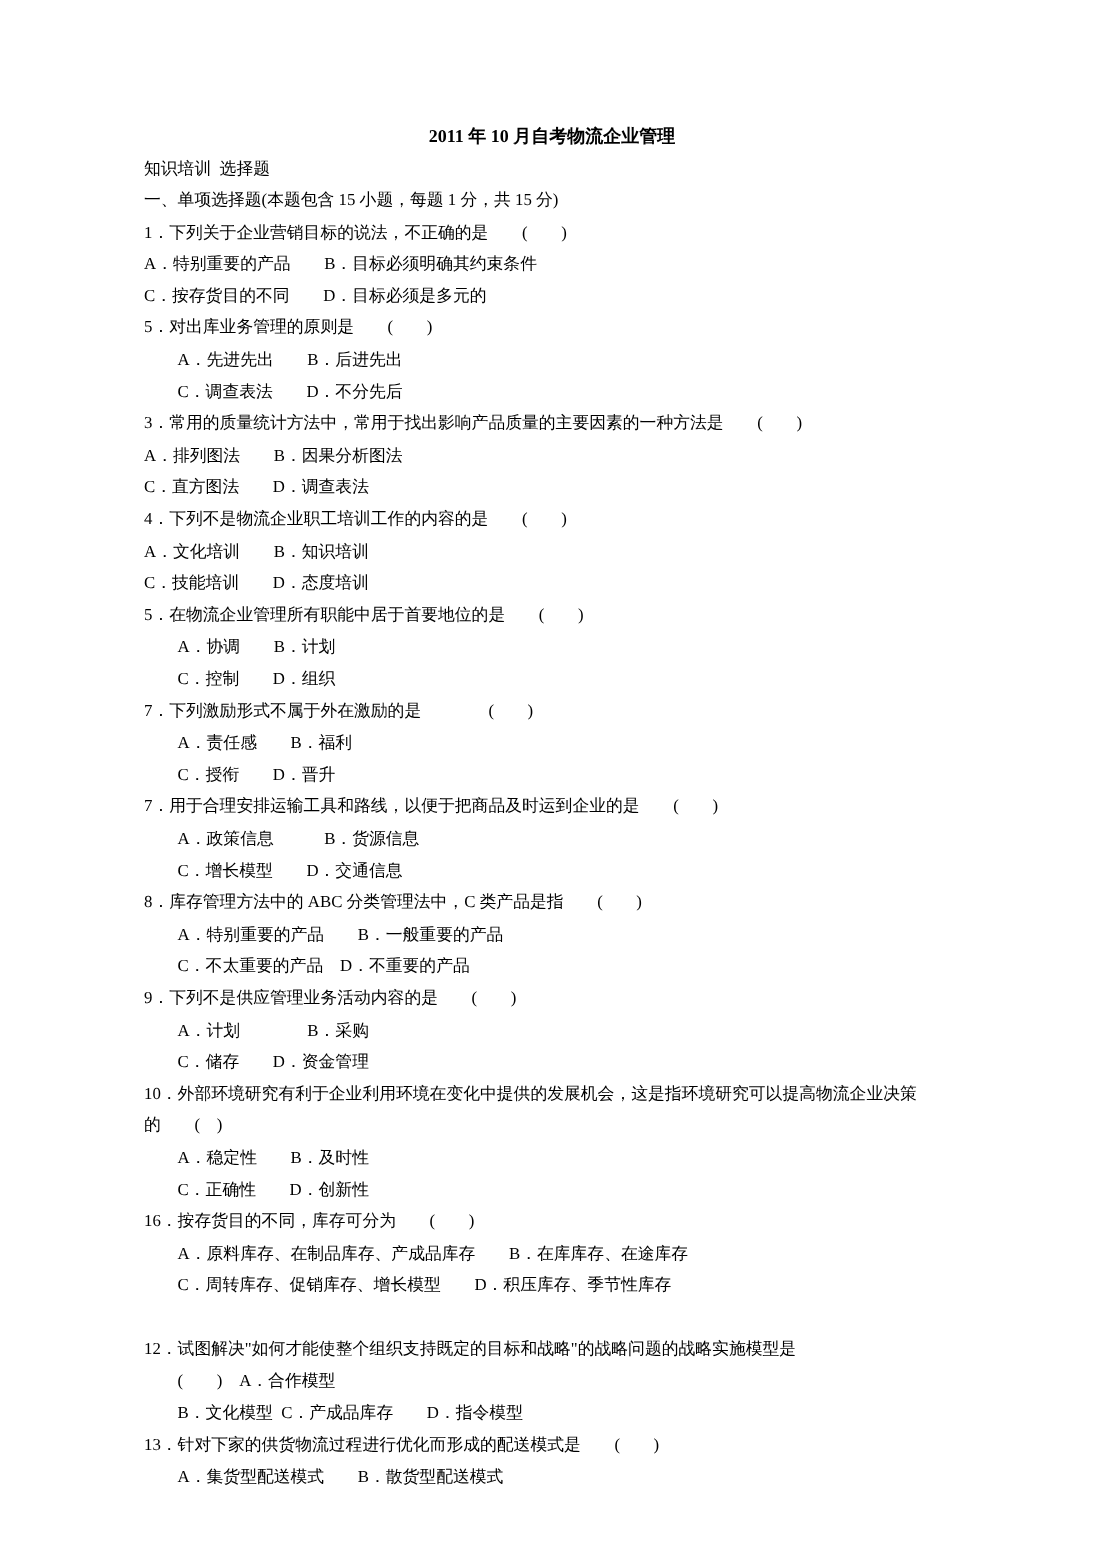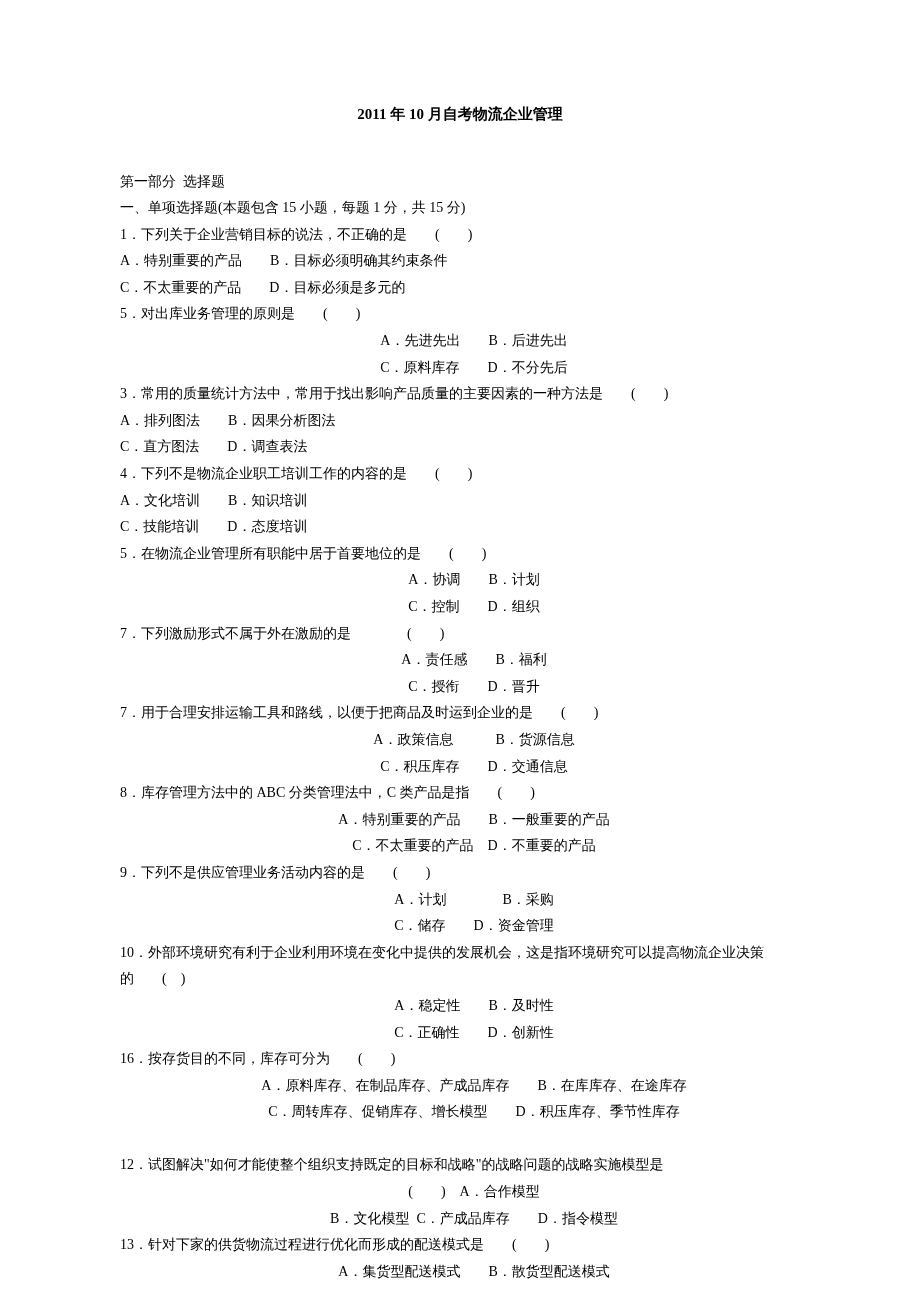--- a/index.html
+++ b/index.html
@@ -10,65 +10,63 @@
     background: #fff;
     margin: 0;
     padding: 100px 120px 60px 120px;
     width: 920px;
     box-sizing: border-box;
   }
   .title {
     text-align: center;
     font-weight: bold;
     font-size: 15px;
-    margin-bottom: 40px;
   }
   .line {
     white-space: pre-wrap;
   }
   .indent1 {
     padding-left: 2em;
-    text-align: center;
   }
 </style>
 </head>
 <body>
 
 <div class="title">2011 年 10 月自考物流企业管理</div>
 
-<div class="line">第一部分  选择题</div>
+<div class="line">知识培训  选择题</div>
 <div class="line">一、单项选择题(本题包含 15 小题，每题 1 分，共 15 分)</div>
 
 <div class="line">1．下列关于企业营销目标的说法，不正确的是　　(　　)</div>
 <div class="line">A．特别重要的产品　　B．目标必须明确其约束条件</div>
-<div class="line">C．不太重要的产品　　D．目标必须是多元的</div>
+<div class="line">C．按存货目的不同　　D．目标必须是多元的</div>
 
 <div class="line">5．对出库业务管理的原则是　　(　　)</div>
 <div class="line indent1">A．先进先出　　B．后进先出</div>
-<div class="line indent1">C．原料库存　　D．不分先后</div>
+<div class="line indent1">C．调查表法　　D．不分先后</div>
 
 <div class="line">3．常用的质量统计方法中，常用于找出影响产品质量的主要因素的一种方法是　　(　　)</div>
 <div class="line">A．排列图法　　B．因果分析图法</div>
 <div class="line">C．直方图法　　D．调查表法</div>
 
 <div class="line">4．下列不是物流企业职工培训工作的内容的是　　(　　)</div>
 <div class="line">A．文化培训　　B．知识培训</div>
 <div class="line">C．技能培训　　D．态度培训</div>
 
 <div class="line">5．在物流企业管理所有职能中居于首要地位的是　　(　　)</div>
 <div class="line indent1">A．协调　　B．计划</div>
 <div class="line indent1">C．控制　　D．组织</div>
 
 <div class="line">7．下列激励形式不属于外在激励的是　　　　(　　)</div>
 <div class="line indent1">A．责任感　　B．福利</div>
 <div class="line indent1">C．授衔　　D．晋升</div>
 
 <div class="line">7．用于合理安排运输工具和路线，以便于把商品及时运到企业的是　　(　　)</div>
 <div class="line indent1">A．政策信息　　　B．货源信息</div>
-<div class="line indent1">C．积压库存　　D．交通信息</div>
+<div class="line indent1">C．增长模型　　D．交通信息</div>
 
 <div class="line">8．库存管理方法中的 ABC 分类管理法中，C 类产品是指　　(　　)</div>
 <div class="line indent1">A．特别重要的产品　　B．一般重要的产品</div>
 <div class="line indent1">C．不太重要的产品　D．不重要的产品</div>
 
 <div class="line">9．下列不是供应管理业务活动内容的是　　(　　)</div>
 <div class="line indent1">A．计划　　　　B．采购</div>
 <div class="line indent1">C．储存　　D．资金管理</div>
 
 <div class="line">10．外部环境研究有利于企业利用环境在变化中提供的发展机会，这是指环境研究可以提高物流企业决策</div>

